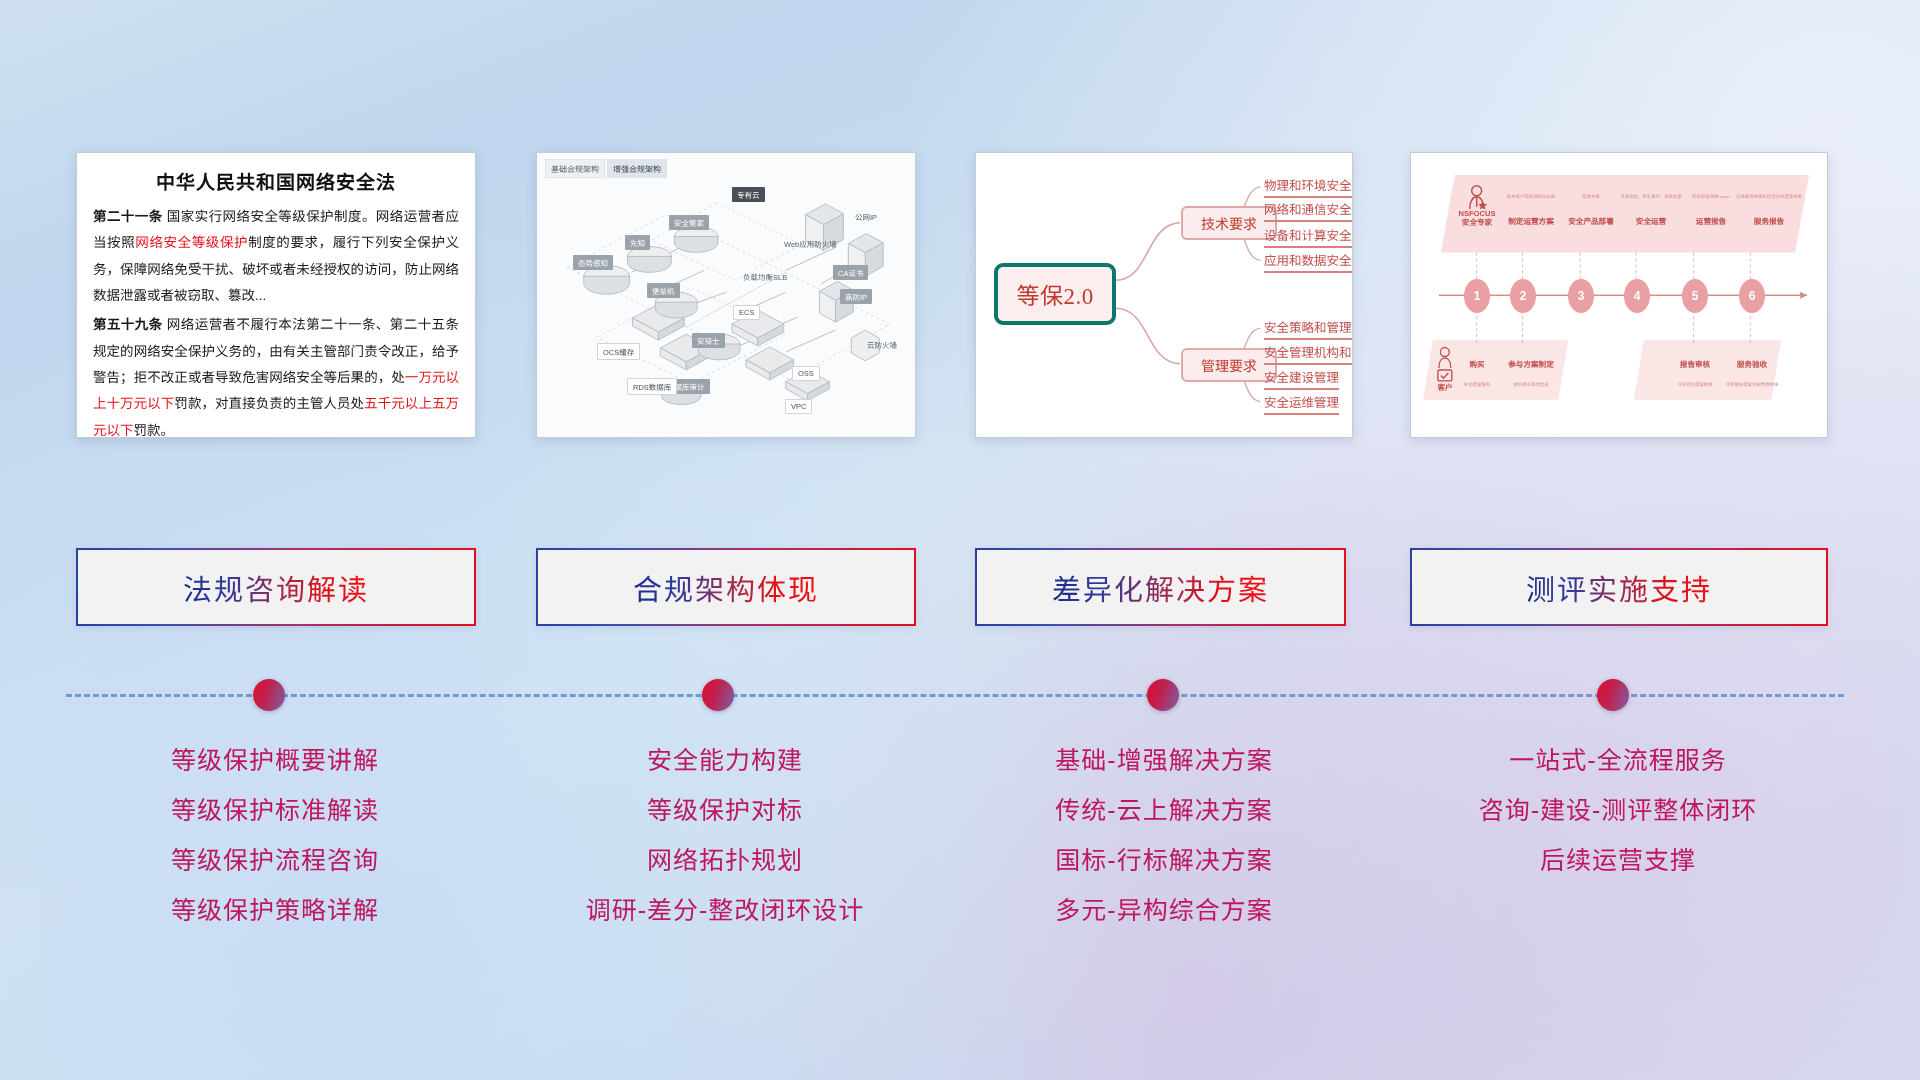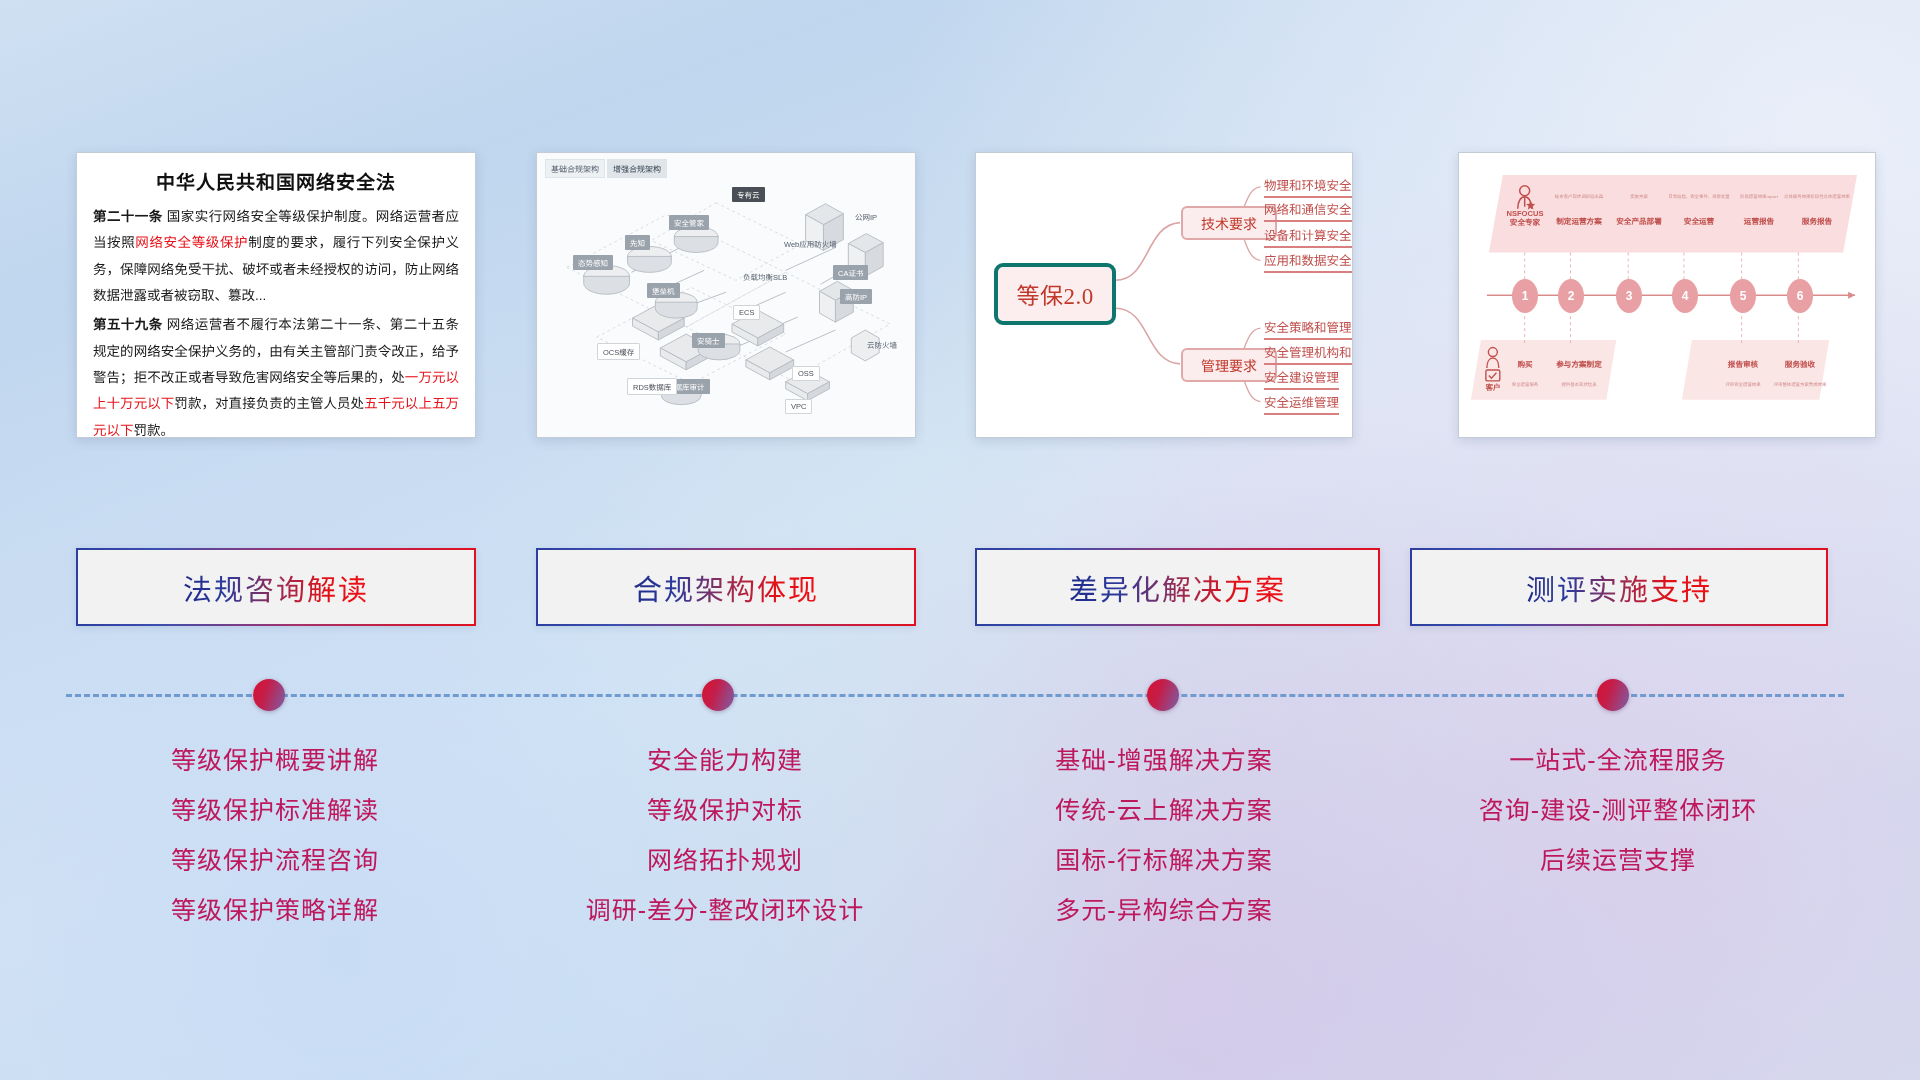--- a/index.html
+++ b/index.html
@@ -22,21 +22,21 @@
   .card {
     position:absolute; top:152px; height:288px;
     background:#fdfdfd;
     border:1px solid #c2cbd6;
     box-shadow:0 3px 10px rgba(60,80,120,0.16);
     overflow:hidden;
   }
   .card.c1 { left:76px;  width:400px; height:286px; background:#ffffff; }
   .card.c2 { left:536px; width:380px; height:286px; background:#fbfcfd; }
   .card.c3 { left:975px; width:378px; height:286px; background:#ffffff; }
-  .card.c4 { left:1410px;width:418px; height:286px; background:#ffffff;margin-left:48px; }
+  .card.c4 { left:1410px;width:418px; height:286px; background:#ffffff; }
 
   
   .law-title {
     text-align:center; font-size:19px; font-weight:bold; color:#111;
     padding:14px 0 10px; letter-spacing:1px;
   }
   .law-body { padding:0 16px; font-size:13.5px; line-height:1.95; color:#1a1a1a; text-align:justify; }
   .law-body p { margin-bottom:3px; }
   .law-art { font-weight:bold; }
   .hl { color:#e8121a; }
@@ -112,21 +112,21 @@
     pointer-events:auto;
     text-align:center;
   }
   .headbox .ht {
     font-size:29px; font-weight:500; letter-spacing:2px;
     background:linear-gradient(90deg,#1f2a8a 0%,#2b3a9c 22%,#9c2b52 52%,#e40f15 78%,#ee1018 100%);
     -webkit-background-clip:text; background-clip:text; color:transparent;
   }
   .hb1 { left:76px;  width:400px; }
   .hb2 { left:536px; width:380px; }
-  .hb3 { left:975px; width:405px; }
+  .hb3 { left:975px; width:371px; }
   .hb4 { left:1410px;width:418px; }
 
   
   .tline {
     position:absolute; left:66px; top:694px; width:1778px; height:0;
     border-top:3px dashed #6f9bd1;
   }
   .tdot {
     position:absolute; top:679px; width:32px; height:32px; border-radius:50%;
     background:linear-gradient(110deg,#d81030 0%,#c41e4a 40%,#7b5fa8 100%);

